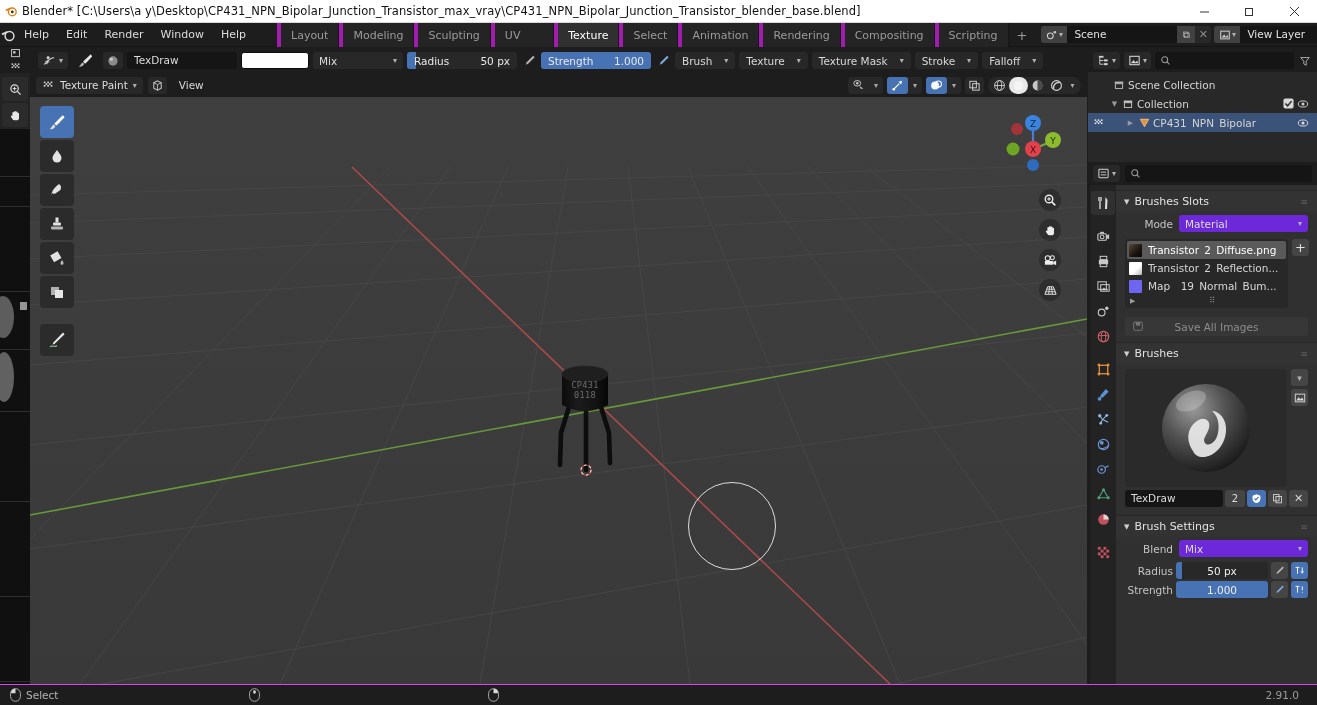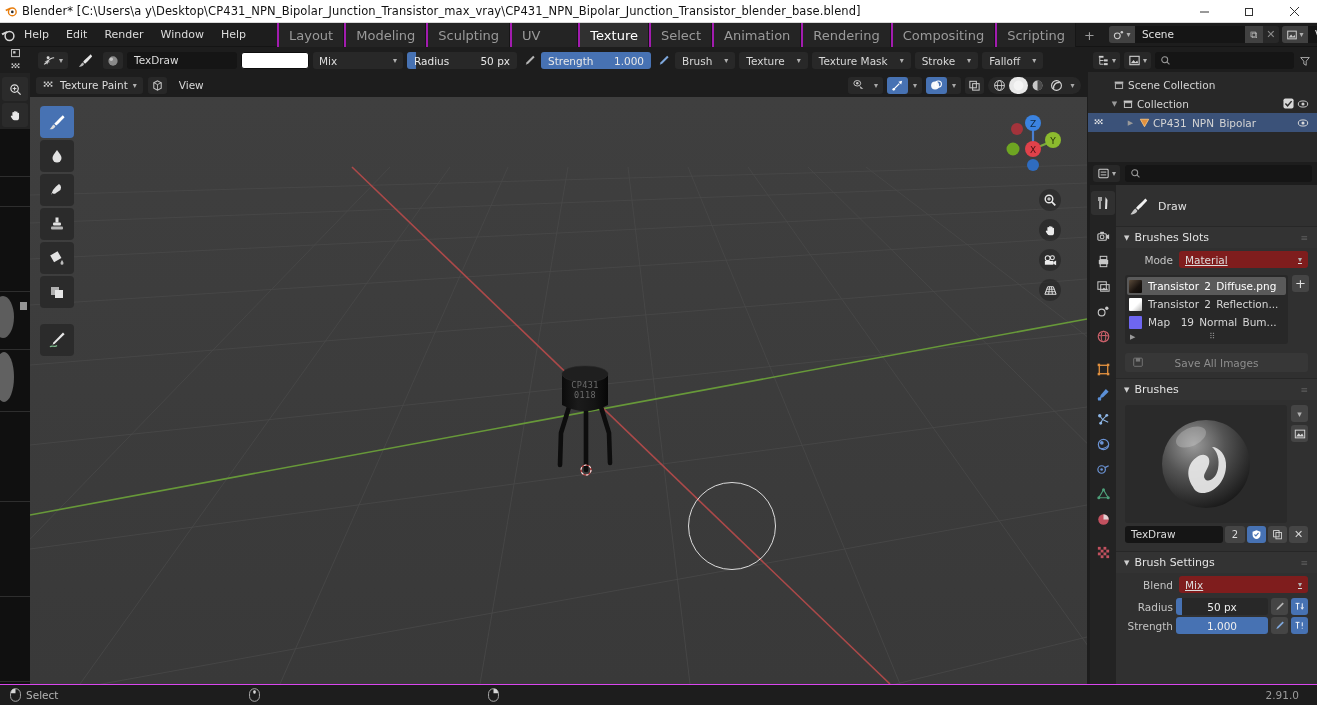--- a/index.html
+++ b/index.html
@@ -35,23 +35,23 @@
     background: #1d1d1d; display:flex; align-items:center;
     border-bottom: 1px solid #141414;
   }
   .blender-logo { width:30px; display:flex; justify-content:center; align-items:center; }
   .menu-item {
     padding: 0 8px; height:18px; line-height:18px; color:#dcdcdc; font-size:11px;
     border-radius: 3px; margin-right:1px;
   }
   .ws-tabs { display:flex; align-items:flex-end; height:24px; margin-left:22px; }
   .ws-tab {
-    padding: 0 10px; height:24px; line-height:25px; font-size:13px;
+    padding: 0 10px; height:24px; line-height:25px; font-size:11px;
     color:#9a9a9a; background:#242424;
-    border-left:2px solid #a21caf; border-right:1px solid #161616;
+    border-left:4px solid #a21caf; border-right:1px solid #161616;
   }
   .ws-tab.active { background:#303030; color:#ffffff; }
   .ws-plus { padding:0 8px; color:#9a9a9a; height:24px; line-height:25px; font-size:13px;}
   .topbar-right { display:flex; align-items:center; margin-left:6px; gap:3px; }
   .scene-widget, .layer-widget {
     display:flex; align-items:center; height:17px; background:#282828; border-radius:3px;
     overflow:hidden;
   }
   .sw-icon {
     width:26px; height:17px; background:#414141; display:flex; align-items:center;
@@ -219,22 +219,22 @@
   .pb-toolname { font-size:11px; color:#e0e0e0; }
   .panel-head {
     display:flex; align-items:center; gap:5px; padding:4px 8px 4px 8px;
     background:#333333; border-top:1px solid #272727; color:#e2e2e2; font-size:11px;
   }
   .panel-head .tri { font-size:7px; color:#cfcfcf; }
   .panel-head .grip { margin-left:auto; color:#5e5e5e; letter-spacing:1px; font-size:9px;}
   .row { display:flex; align-items:center; padding: 3px 9px; gap:6px; }
   .row .lbl { width:48px; text-align:right; font-size:10.5px; color:#c3c3c3; }
   .dd {
-    flex:1; height:17px; background:#7f1d1d; border-radius:3px; display:flex;
-    align-items:center; justify-content:space-between; padding:0 6px; font-size:10.5px; color:#dcdcdc;text-decoration:underline;
+    flex:1; height:17px; background:#6d28d9; border-radius:3px; display:flex;
+    align-items:center; justify-content:space-between; padding:0 6px; font-size:10.5px; color:#dcdcdc;
   }
 
   .tex-slots { display:flex; gap:4px; padding:4px 8px 2px 9px; }
   .tex-list {
     flex:1; background:#282828; border-radius:3px; padding:2px; min-height:62px;
   }
   .tex-item {
     height:18px; display:flex; align-items:center; gap:6px; font-size:10.5px;
     color:#d6d6d6; padding-left:2px; border-radius:2px;
   }
@@ -999,27 +999,20 @@
             <rect x="8" y="8" width="3" height="3"></rect>
           <rect x="5" y="11" width="3" height="3"></rect>
             <rect x="11" y="11" width="3" height="3"></rect>
         </g>
       </svg>
     </div>
   </div>
 
   <div class="props-body">
 
-    <div class="pb-toolrow">
-      <svg width="22" height="22" viewBox="0 0 22 22">
-        <path d="M17.5 3.5 C15.5 5.5 10.5 10.2 8 13 L10.2 15 C13 12.5 17.5 7.8 19.2 5.6 Z" fill="#f0f0f0"></path>
-        <path d="M7.4 13.6 C5 15 4.4 17.8 2.5 19.2 C5.4 20 8.4 18.4 9.4 15.8 Z" fill="#c6c6c6"></path>
-      </svg>
-      <span class="pb-toolname">Draw</span>
-    </div>
 
     <div class="panel-head">
       <span class="tri">▼</span>
       <span>Brushes Slots</span>
       <span class="grip">≡</span>
     </div>
     <div class="row">
       <span class="lbl">Mode</span>
       <div class="dd">
         <span>Material</span>

